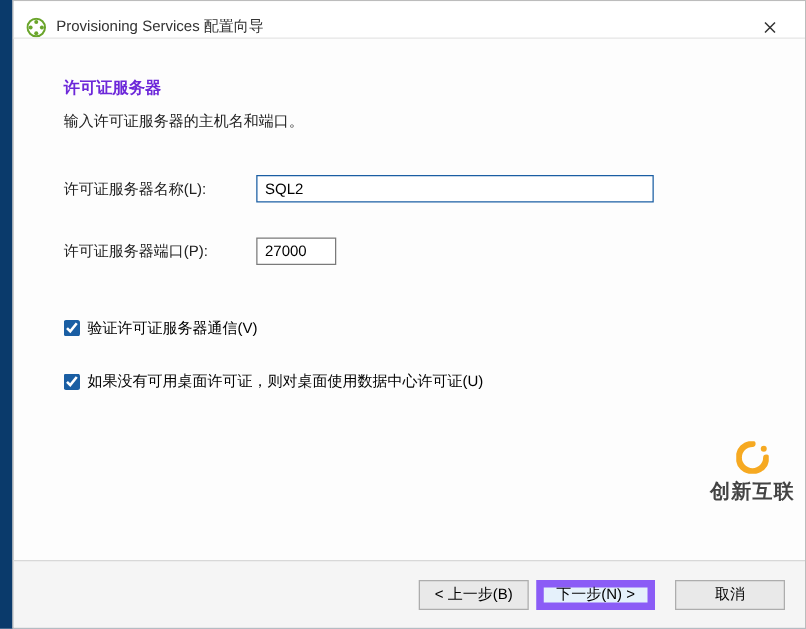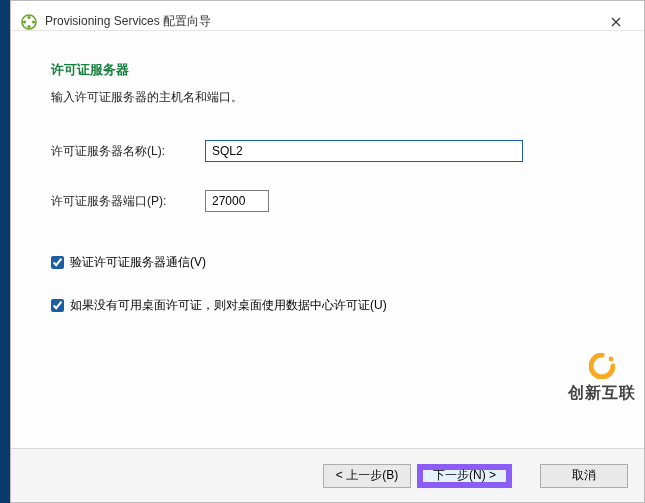--- a/index.html
+++ b/index.html
@@ -56,21 +56,21 @@
     font-size: 14px;
   }
   .content {
     flex: 1;
     padding: 30px 40px 10px 40px;
     position: relative;
   }
   .heading {
     font-weight: bold;
     font-size: 13px;
-    color: #15803d;
+    color: #6d28d9;
     margin-bottom: 10px;
   }
   .subheading {
     font-size: 12px;
     color: #222;
     margin-bottom: 34px;
   }
   .form-row {
     display: flex;
     align-items: center;
@@ -210,16 +210,16 @@
           <circle cx="22" cy="6" r="2.4" fill="#f6a516"></circle>
         </svg>
       </span>
       <span class="wm-text">创新互联</span>
     </div>
   </div>
 
   <div class="footer">
     <button class="btn">&lt; 上一步(B)</button>
     <button class="btn default">下一步(N) &gt;</button>
-    <button class="btn" style="margin-left:22px">取消</button>
+    <button class="btn" style="margin-left:10px">取消</button>
   </div>
 
 </div>
 
 </body></html>

